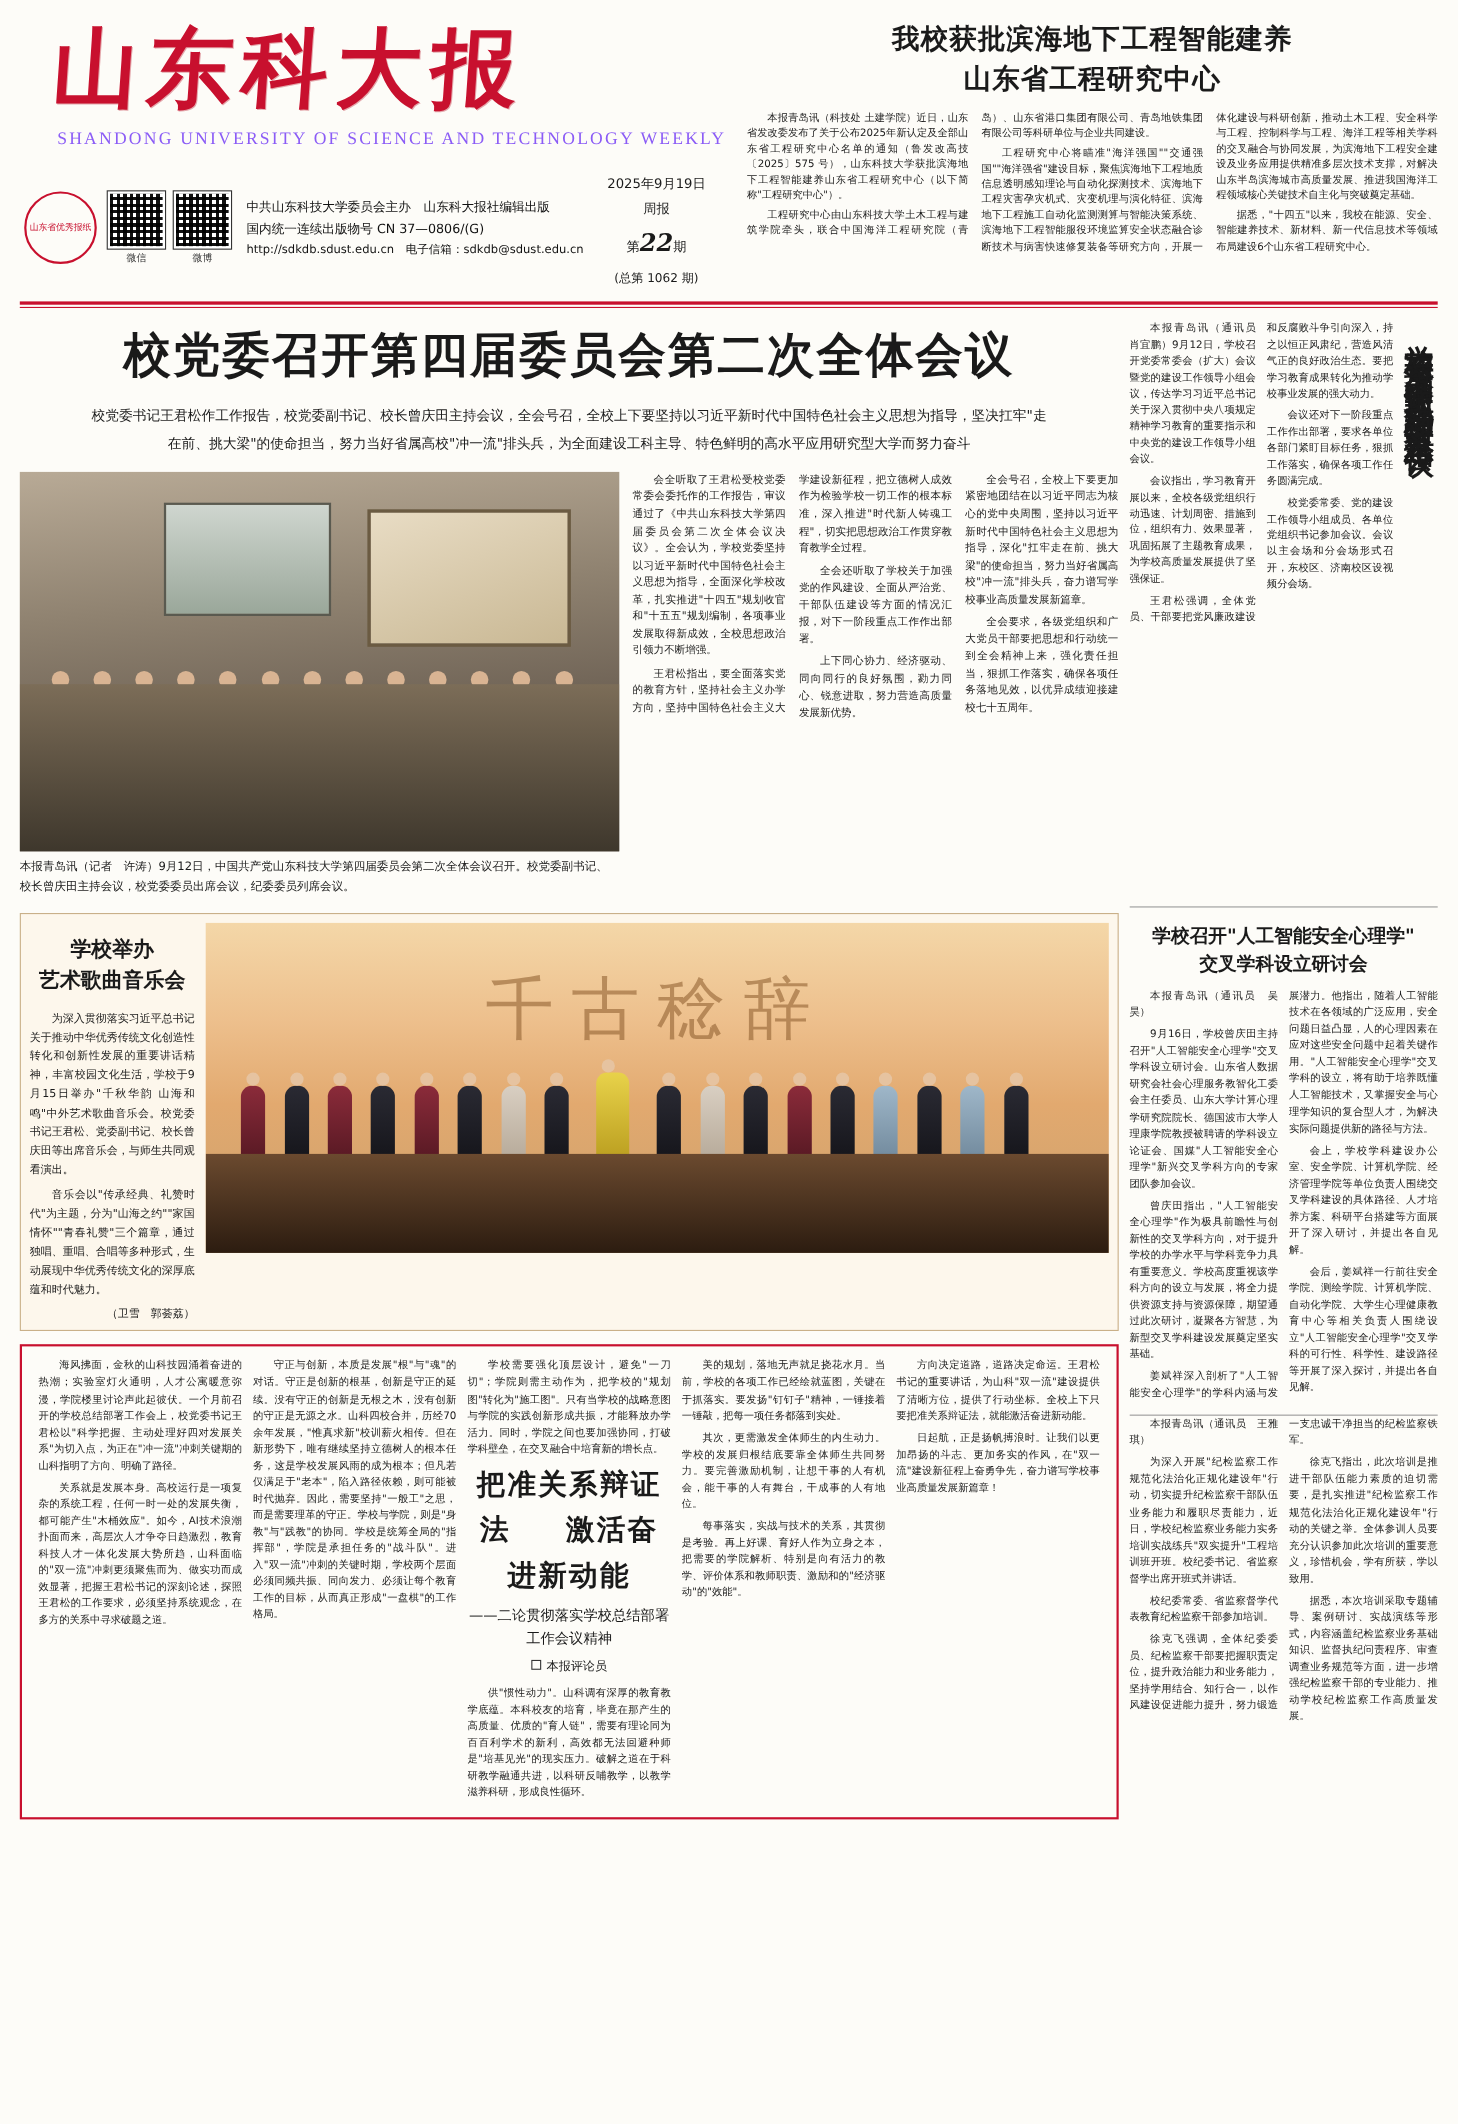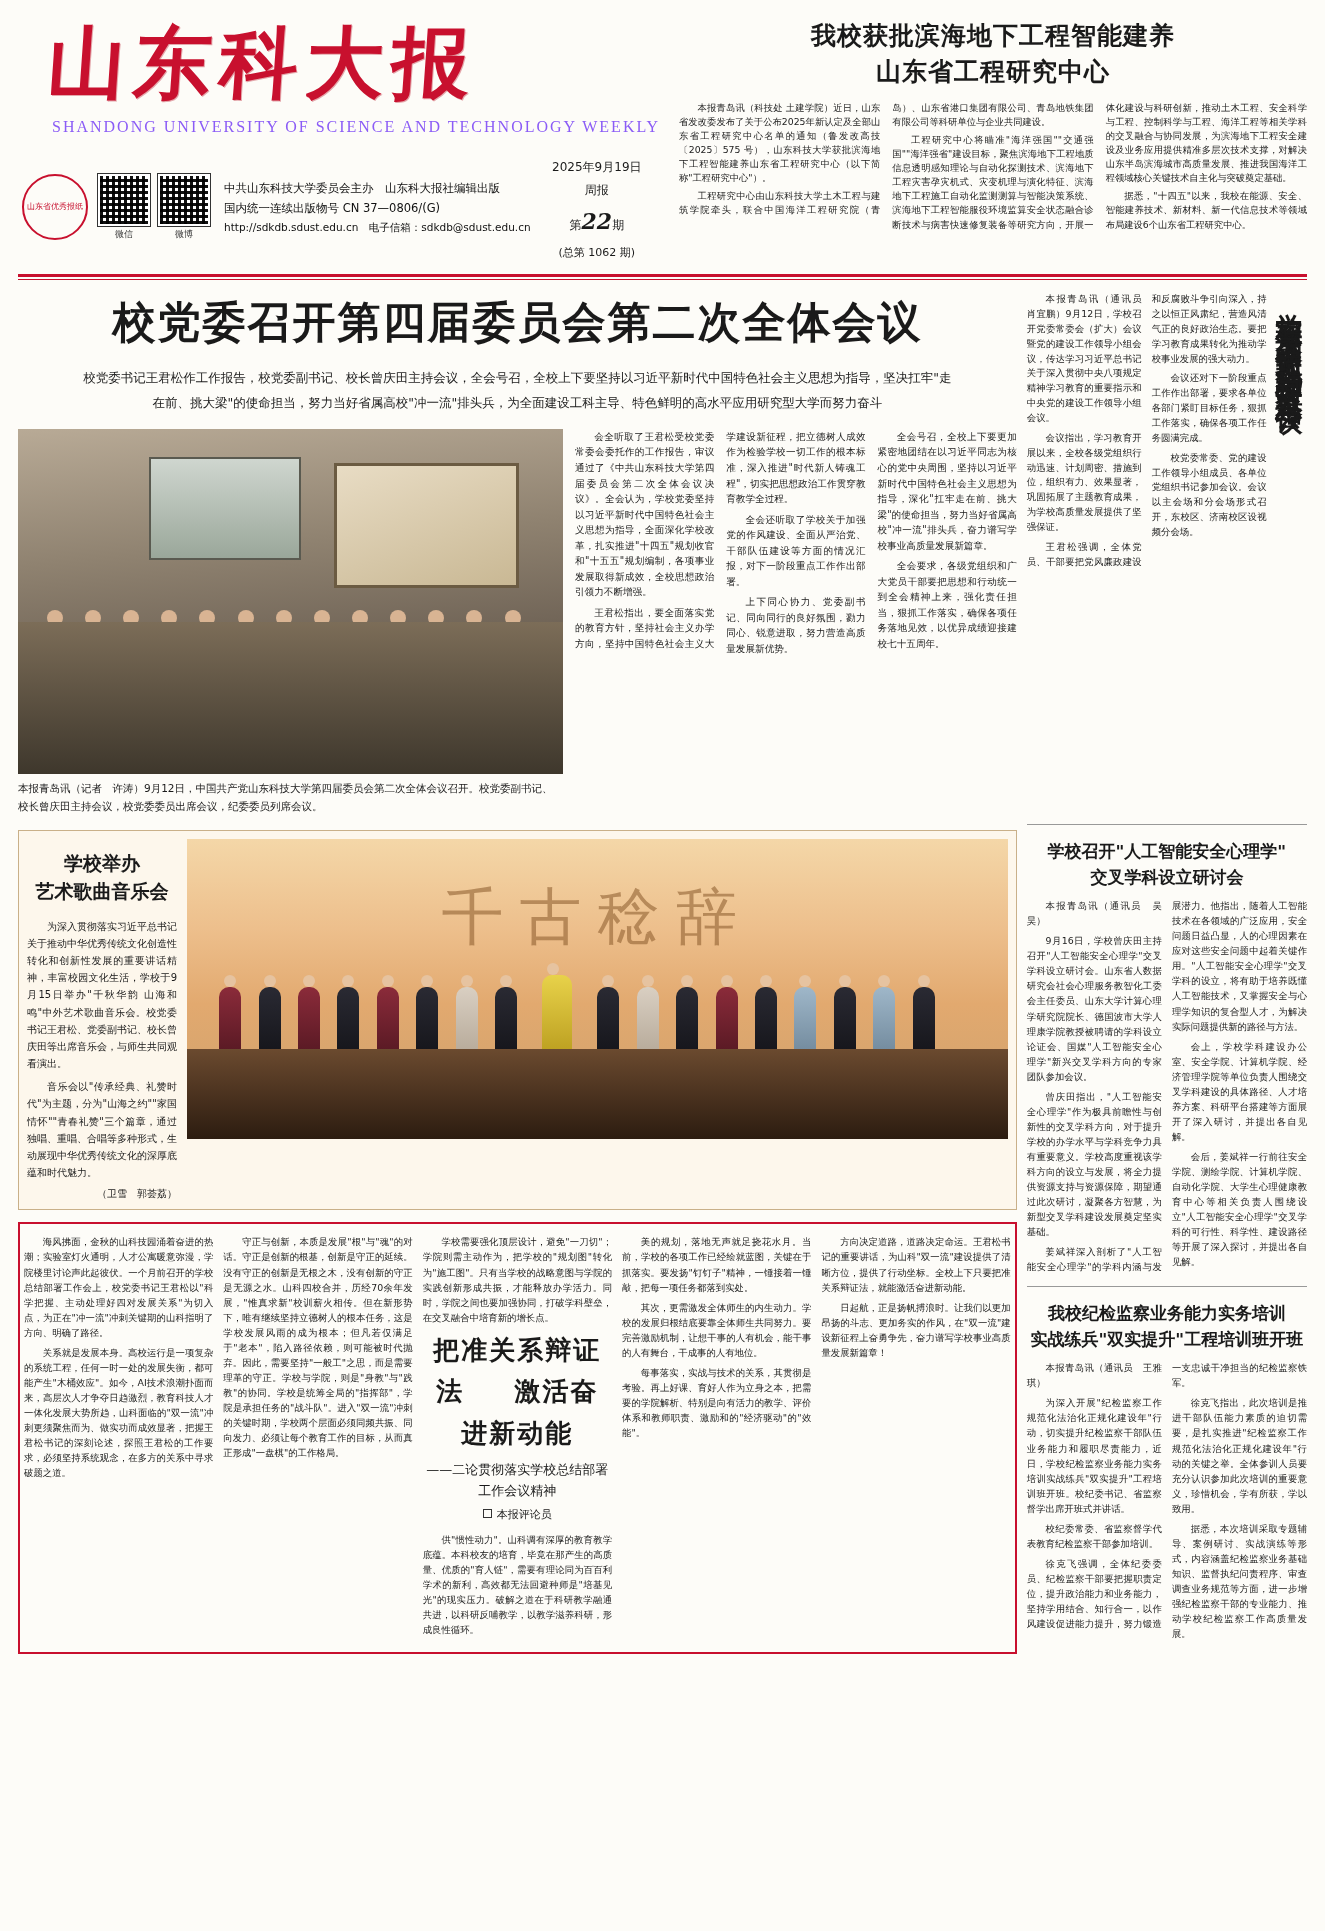--- a/index.html
+++ b/index.html
@@ -151,21 +151,21 @@
   .concert-photo .choir { position:absolute; bottom:26%; left:2%; width:96%; height:48%; }
   .concert-photo .c {
     position:absolute; bottom:0; width:22px; height:74px; border-radius:10px 10px 2px 2px;
   }
   .concert-photo .c::before{
     content:""; position:absolute; left:5px; top:-12px; width:12px; height:12px; border-radius:50%; background:#e6c3a0;
   }
 
   
   .editorial {
-    margin-top:12px; border:2px solid #c8102e; padding:10px 4px;
+    margin-top:12px; border:2px solid #c8102e; padding:10px 15px;
   }
   .ed-grid { display:flex; gap:10px; }
   .ed-col { flex:1; font-size:9.4px; line-height:1.6; text-align:justify; }
   .ed-col p { margin:0 0 5px; text-indent:2em; }
   .ed-title { font-family:"DejaVu Serif",serif; font-size:26px; font-weight:bold; text-align:center; letter-spacing:2px; margin:4px 0 6px; }
   .ed-sub { font-size:13px; text-align:center; margin-bottom:4px; }
   .ed-author { font-size:11px; text-align:center; margin-bottom:8px; }
   .ed-author .box { display:inline-block; width:9px; height:9px; border:1px solid #333; margin-right:5px; }
 
   
@@ -275,21 +275,21 @@
             </div>
             <div class="table"></div>
           </div>
           <div class="caption">本报青岛讯（记者　许涛）9月12日，中国共产党山东科技大学第四届委员会第二次全体会议召开。校党委副书记、校长曾庆田主持会议，校党委委员出席会议，纪委委员列席会议。</div>
         </div>
 
         <div class="lead-cols">
           <p>会全听取了王君松受校党委常委会委托作的工作报告，审议通过了《中共山东科技大学第四届委员会第二次全体会议决议》。全会认为，学校党委坚持以习近平新时代中国特色社会主义思想为指导，全面深化学校改革，扎实推进"十四五"规划收官和"十五五"规划编制，各项事业发展取得新成效，全校思想政治引领力不断增强。</p>
           <p>王君松指出，要全面落实党的教育方针，坚持社会主义办学方向，坚持中国特色社会主义大学建设新征程，把立德树人成效作为检验学校一切工作的根本标准，深入推进"时代新人铸魂工程"，切实把思想政治工作贯穿教育教学全过程。</p>
           <p>全会还听取了学校关于加强党的作风建设、全面从严治党、干部队伍建设等方面的情况汇报，对下一阶段重点工作作出部署。</p>
-          <p>上下同心协力、党委副书记、同向同行的良好氛围，勠力同心、锐意进取，努力营造高质量发展新优势。</p>
+          <p>上下同心协力、经济驱动、同向同行的良好氛围，勠力同心、锐意进取，努力营造高质量发展新优势。</p>
           <p>全会号召，全校上下要更加紧密地团结在以习近平同志为核心的党中央周围，坚持以习近平新时代中国特色社会主义思想为指导，深化"扛牢走在前、挑大梁"的使命担当，努力当好省属高校"冲一流"排头兵，奋力谱写学校事业高质量发展新篇章。</p>
           <p>全会要求，各级党组织和广大党员干部要把思想和行动统一到全会精神上来，强化责任担当，狠抓工作落实，确保各项任务落地见效，以优异成绩迎接建校七十五周年。</p>
         </div>
       </div>
 
       <div class="concert">
         <div class="concert-text">
           <h3>
             <span>学校举办</span><br>
             <span>艺术歌曲音乐会</span>
@@ -385,24 +385,20 @@
           <p>曾庆田指出，"人工智能安全心理学"作为极具前瞻性与创新性的交叉学科方向，对于提升学校的办学水平与学科竞争力具有重要意义。学校高度重视该学科方向的设立与发展，将全力提供资源支持与资源保障，期望通过此次研讨，凝聚各方智慧，为新型交叉学科建设发展奠定坚实基础。</p>
           <p>姜斌祥深入剖析了"人工智能安全心理学"的学科内涵与发展潜力。他指出，随着人工智能技术在各领域的广泛应用，安全问题日益凸显，人的心理因素在应对这些安全问题中起着关键作用。"人工智能安全心理学"交叉学科的设立，将有助于培养既懂人工智能技术，又掌握安全与心理学知识的复合型人才，为解决实际问题提供新的路径与方法。</p>
           <p>会上，学校学科建设办公室、安全学院、计算机学院、经济管理学院等单位负责人围绕交叉学科建设的具体路径、人才培养方案、科研平台搭建等方面展开了深入研讨，并提出各自见解。</p>
           <p>会后，姜斌祥一行前往安全学院、测绘学院、计算机学院、自动化学院、大学生心理健康教育中心等相关负责人围绕设立"人工智能安全心理学"交叉学科的可行性、科学性、建设路径等开展了深入探讨，并提出各自见解。</p>
         </div>
       </div>
 
       <div class="hr-d"></div>
 
       <div>
-        <div class="r-head">
-          <span>我校纪检监察业务能力实务培训</span><br>
-          <span>实战练兵"双实提升"工程培训班开班</span>
-        </div>
         <div class="r-body">
           <p>本报青岛讯（通讯员　王雅琪）</p>
           <p>为深入开展"纪检监察工作规范化法治化正规化建设年"行动，切实提升纪检监察干部队伍业务能力和履职尽责能力，近日，学校纪检监察业务能力实务培训实战练兵"双实提升"工程培训班开班。校纪委书记、省监察督学出席开班式并讲话。</p>
           <p>校纪委常委、省监察督学代表教育纪检监察干部参加培训。</p>
           <p>徐克飞强调，全体纪委委员、纪检监察干部要把握职责定位，提升政治能力和业务能力，坚持学用结合、知行合一，以作风建设促进能力提升，努力锻造一支忠诚干净担当的纪检监察铁军。</p>
           <p>徐克飞指出，此次培训是推进干部队伍能力素质的迫切需要，是扎实推进"纪检监察工作规范化法治化正规化建设年"行动的关键之举。全体参训人员要充分认识参加此次培训的重要意义，珍惜机会，学有所获，学以致用。</p>
           <p>据悉，本次培训采取专题辅导、案例研讨、实战演练等形式，内容涵盖纪检监察业务基础知识、监督执纪问责程序、审查调查业务规范等方面，进一步增强纪检监察干部的专业能力、推动学校纪检监察工作高质量发展。</p>
         </div>
       </div>
 

